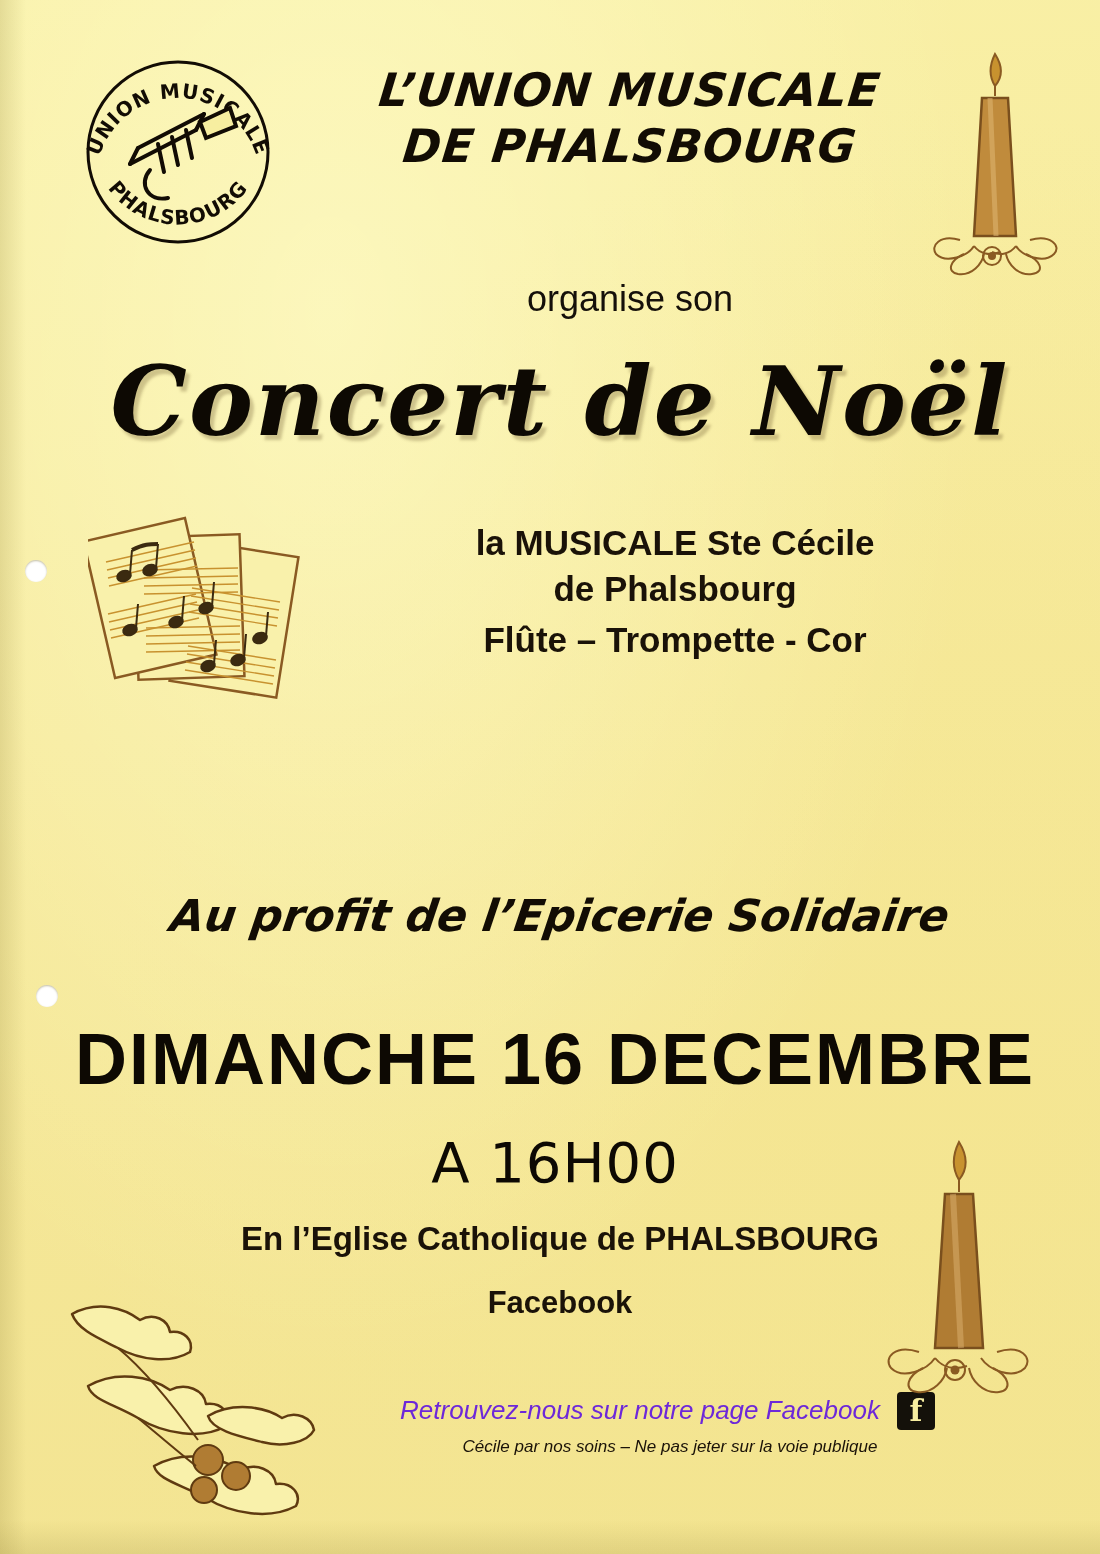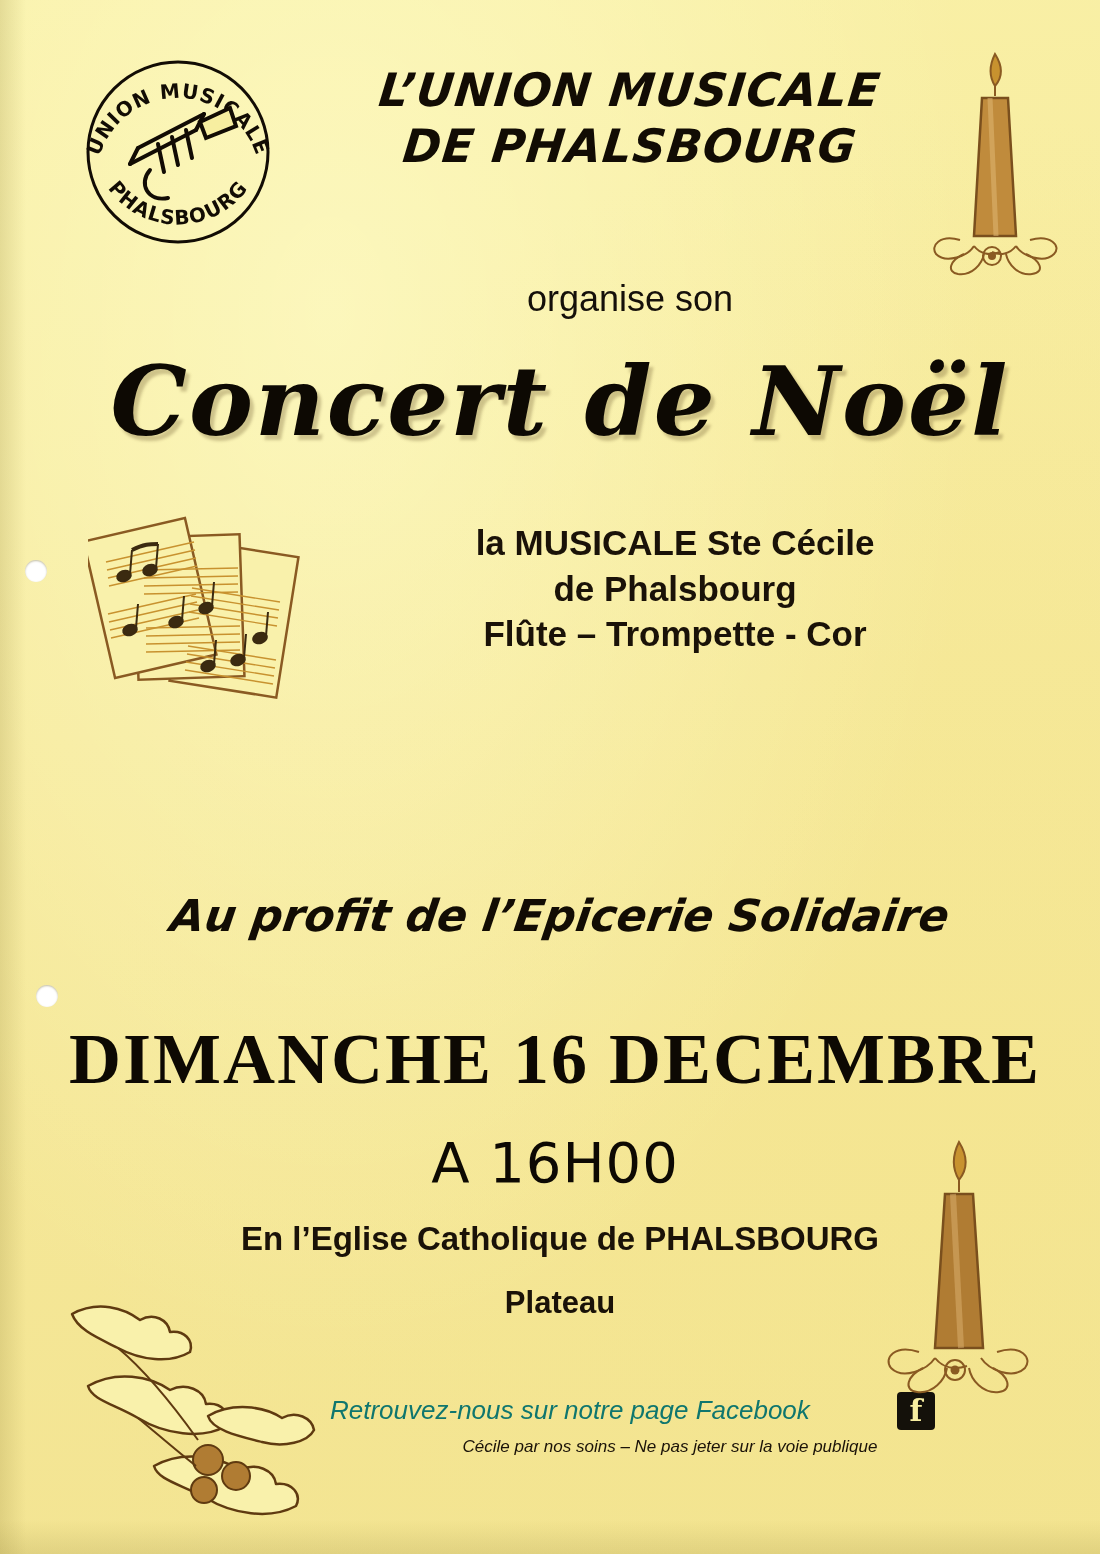--- a/index.html
+++ b/index.html
@@ -122,21 +122,21 @@
     font-weight: bold;
     line-height: 1.32;
   }
   .participation .solistes {
     font-size: 29px;
     margin-top: 14px;
   }
   .participation .instruments {
     font-size: 35px;
     font-weight: bold;
-    margin-top: 2px;
+    margin-top: 8px;
   }
 
   
   .benefit {
     position: absolute;
     left: 60px; top: 890px;
     width: 1000px;
     text-align: center;
     font-family: "DejaVu Sans", sans-serif;
     font-style: italic;
@@ -145,21 +145,21 @@
     transform: skewX(-8deg);
     color: #120c04;
   }
 
   
   .date {
     position: absolute;
     left: 50px; top: 1018px;
     width: 1010px;
     text-align: center;
-    font-family: Liberation Serif, serif;
+    font-family: Liberation Sans, sans-serif;
     font-weight: bold;
     font-size: 72px;
     letter-spacing: 2px;
     color: #0d0903;
   }
   .time {
     position: absolute;
     left: 50px; top: 1130px;
     width: 1010px;
     text-align: center;
@@ -184,24 +184,24 @@
     text-align: center;
     font-size: 31px;
     font-weight: bold;
   }
 
   
   .facebook-line {
     position: absolute;
     left: 330px; top: 1395px;
     width: 620px;
-    text-align: left;
+    text-align: center;
     font-size: 26px;
     font-style: italic;
-    color: #0f766e;
+    color: #6d28d9;
   }
   .fb-icon {
     position: absolute;
     left: 897px; top: 1392px;
     width: 38px; height: 38px;
     background: #14110a;
     border-radius: 4px;
     color: #f7eea0;
     font-family: "DejaVu Serif", serif;
     font-weight: bold;
@@ -322,21 +322,21 @@
   <div class="chorale">la MUSICALE Ste Cécile</div>
   <div class="chorale">de Phalsbourg</div>
   <div class="instruments">Flûte – Trompette - Cor</div>
 </div>
 
 <div class="benefit">Au profit de l’Epicerie Solidaire</div>
 
 <div class="date">DIMANCHE 16 DECEMBRE</div>
 <div class="time">A 16H00</div>
 <div class="venue">En l’Eglise Catholique de PHALSBOURG</div>
-<div class="place">Plateau</div>
+<div class="place">Facebook</div>
 
 <div class="facebook-line">Retrouvez-nous sur notre page Facebook</div>
 <div class="fb-icon">f</div>
 <div class="legal">Cécile par nos soins – Ne pas jeter sur la voie publique</div>
 
 <div class="candle-top">
   <svg viewBox="0 0 150 250" width="150" height="250" aria-hidden="true">
     <path d="M75 14 C 68 28, 70 38, 75 46 C 82 38, 84 28, 75 14 Z" fill="#c8922f" stroke="#8a5a22" stroke-width="2"></path>
     <path d="M75 46 L75 56" stroke="#8a5a22" stroke-width="2"></path>
     <path d="M62 58 L88 58 L96 196 L54 196 Z" fill="#c08b3c" stroke="#7a4f1d" stroke-width="2.5"></path>

